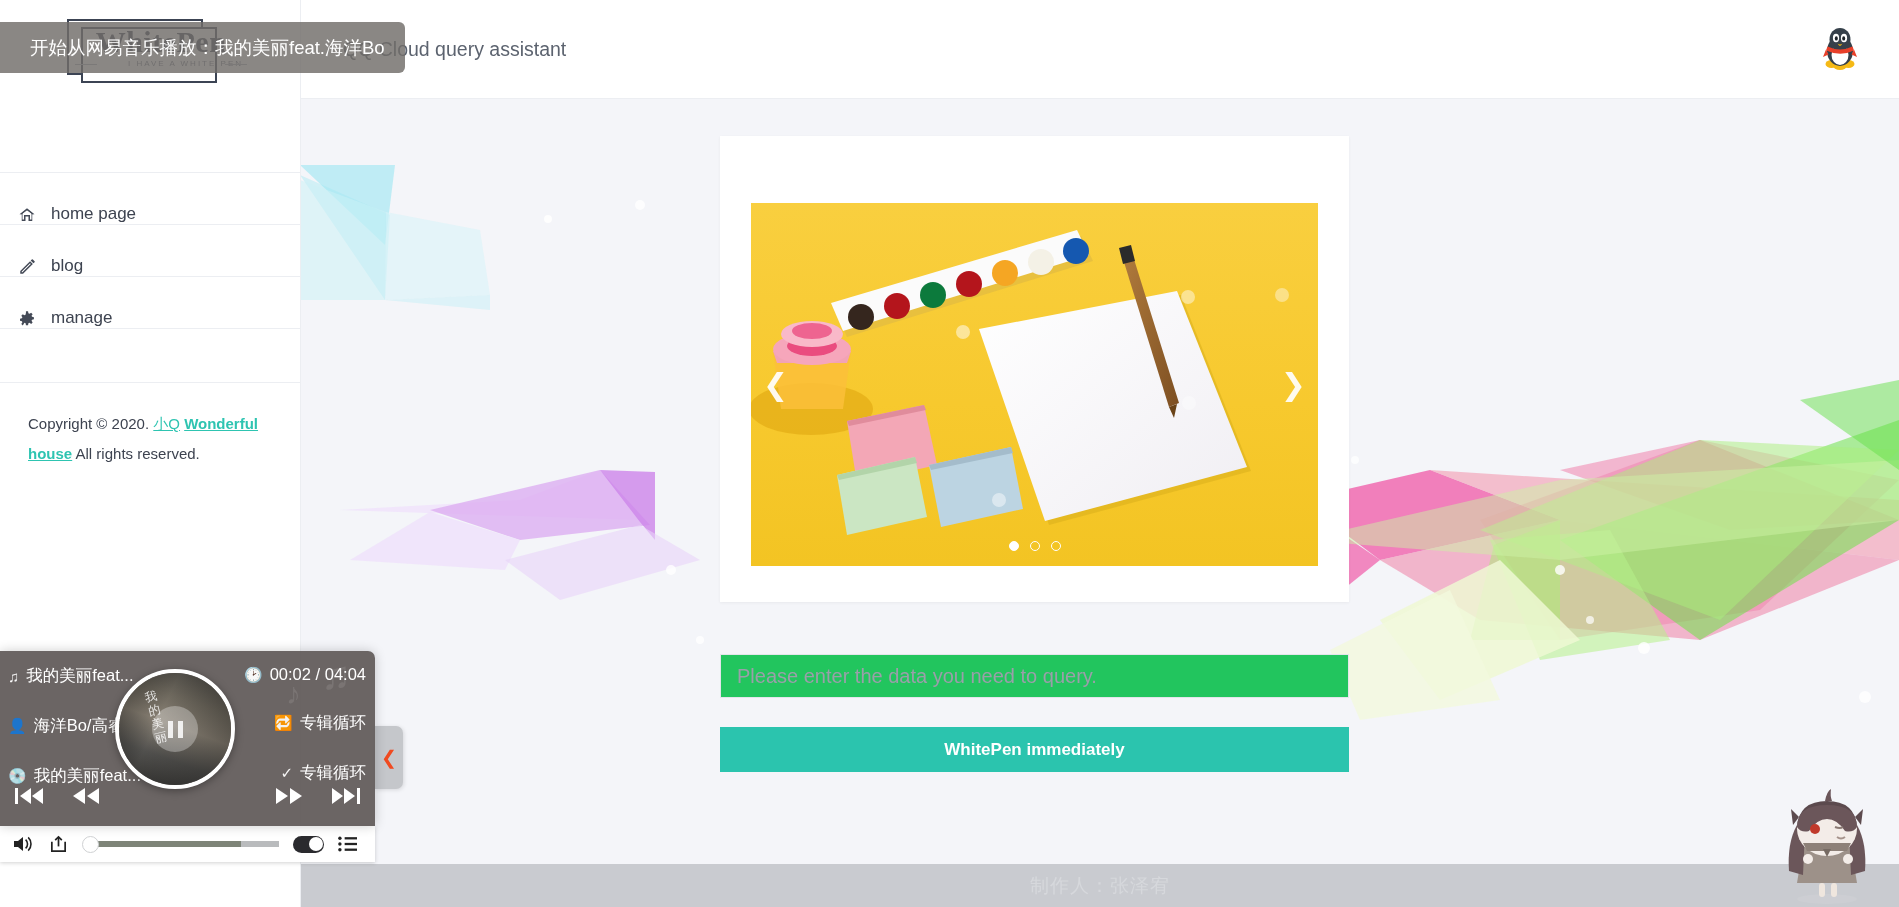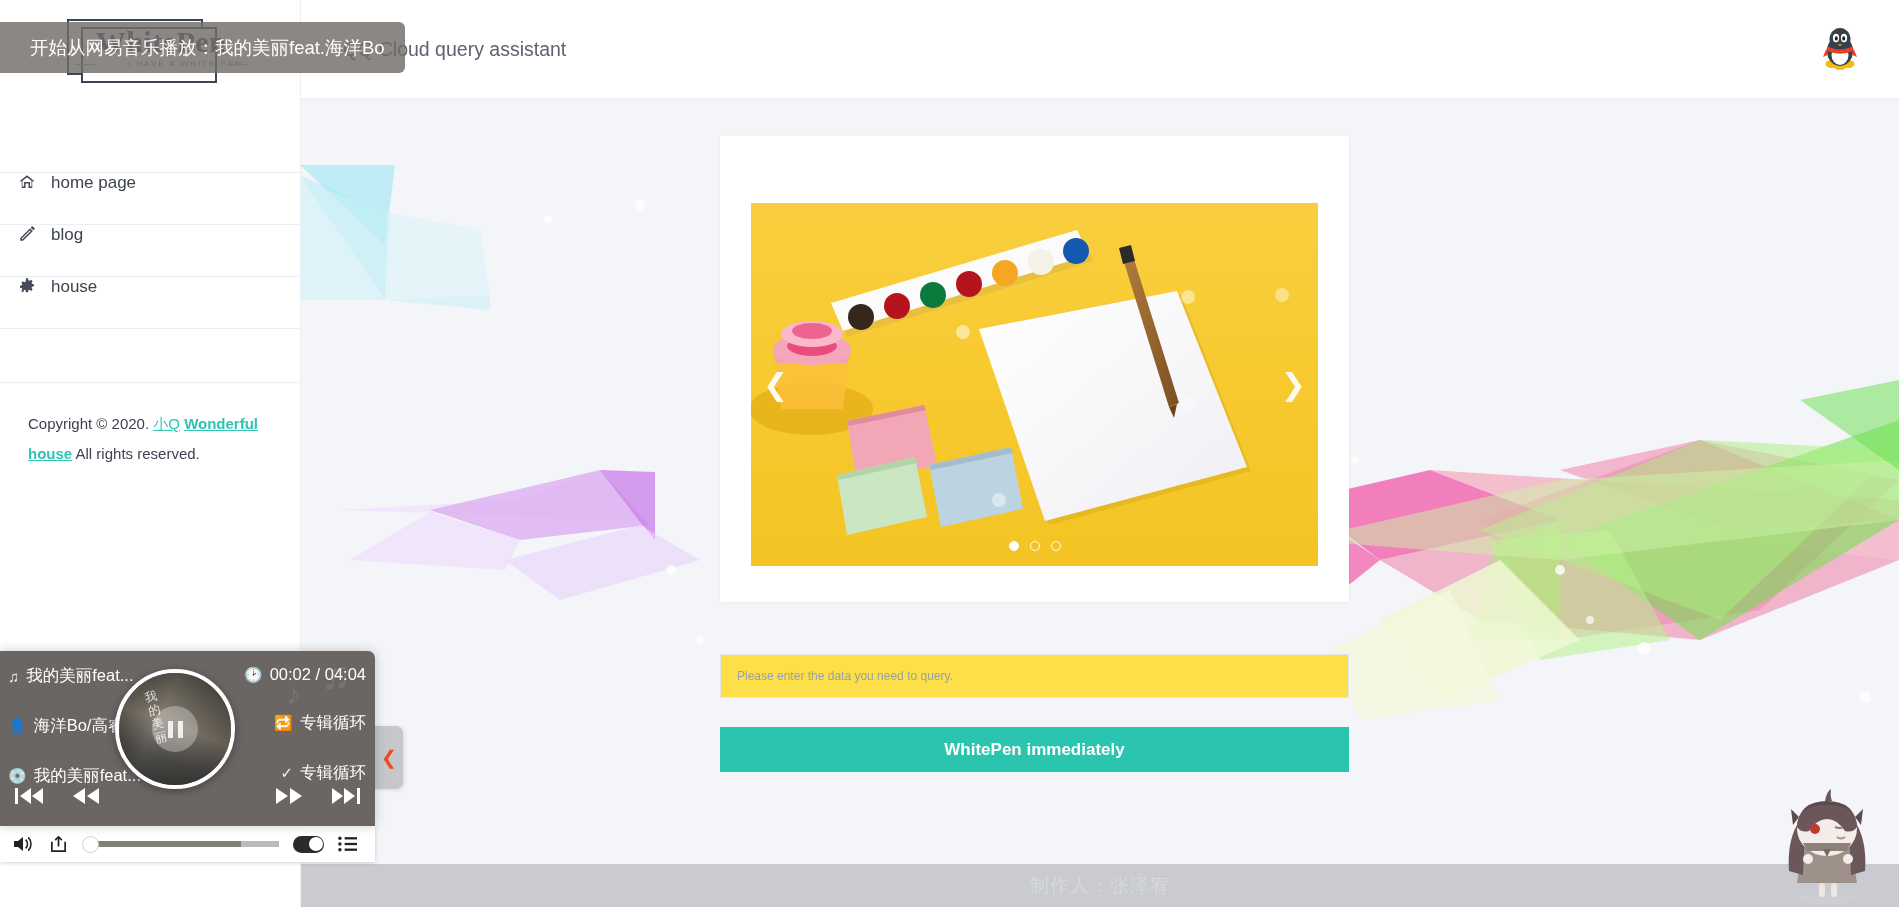--- a/index.html
+++ b/index.html
@@ -45,21 +45,21 @@
     font-family: "Liberation Sans", sans-serif;
   }
   .logo-sub::before, .logo-sub::after {
     content: ""; position: absolute; top: 50%; width: 22px; height: 1px; background: #aab0bd;
   }
   .logo-sub::before { left: -4px; }
   .logo-sub::after { right: -4px; }
 
   .nav-block { border-top: 1px solid #eceef2; margin-top: 76px; }
   .nav-item {
-    display: flex; align-items: flex-start; height: 52px;
+    display: flex; align-items: flex-end; height: 52px;
     padding-left: 18px; border-bottom: 1px solid #eceef2;
     color: #3d4350; font-size: 17px; cursor: pointer; background: #fff;
   }
   .nav-icon {
     width: 26px; display: flex; align-items: center; justify-content: flex-start;
     color: #444a57;
   }
   .nav-label { margin-left: 7px; }
 
   .nav-tail { height: 54px; border-bottom: 1px solid #eceef2; }
@@ -106,22 +106,22 @@
     display: flex; justify-content: center; gap: 11px;
   }
   .dot {
     width: 10px; height: 10px; border-radius: 50%;
     border: 1.5px solid #fff; cursor: pointer;
   }
   .dot.active { background: #fff; }
 
   .query-wrap { position: absolute; left: 419px; top: 555px; width: 629px; }
   .query-input {
-    width: 100%; height: 44px; border: 1px solid #e3e5ea; background: #fde047;
-    padding: 0 16px; font-size: 12px; color: #3d4350;
+    width: 100%; height: 44px; border: 1px solid #e3e5ea; background: #22c55e;
+    padding: 0 16px; font-size: 20px; color: #3d4350;
     font-family: "Liberation Sans", sans-serif; outline: none;
   }
   .query-input::placeholder { color: #9a9fa9; }
   .query-btn {
     margin-top: 29px; width: 100%; height: 45px; border: none;
     background: #2bc4ae; color: #fff; font-size: 17px; font-weight: bold;
     cursor: pointer; font-family: "Liberation Sans", sans-serif;
   }
 
   .page-footer {
@@ -301,21 +301,21 @@
         </span>
         <span class="nav-label">blog</span>
       </div>
       <div class="nav-item">
         <span class="nav-icon">
           <svg width="18" height="18" viewBox="0 0 24 24" fill="currentColor">
               <path d="M12 8.2A3.8 3.8 0 1 0 12 15.8 3.8 3.8 0 0 0 12 8.2zm0 2a1.8 1.8 0 1 1 0 3.6 1.8 1.8 0 0 1 0-3.6z"></path>
               <path d="m10.6 1.8h2.8l.45 2.5 1.6.66 2.05-1.45 2 2-1.45 2.05.66 1.6 2.5.45v2.8l-2.5.45-.66 1.6 1.45 2.05-2 2-2.05-1.45-1.6.66-.45 2.5h-2.8l-.45-2.5-1.6-.66L6.4 20.5l-2-2 1.45-2.05-.66-1.6-2.5-.45v-2.8l2.5-.45.66-1.6L4.4 7.5l2-2 2.05 1.45 1.6-.66.55-2.49z"></path>
             </svg>
         </span>
-        <span class="nav-label">house</span>
+        <span class="nav-label">manage</span>
       </div>
       <div class="nav-tail"></div>
     </nav>
 
     <div class="copyright">
       <span>Copyright © 2020. </span><a class="tlink" href="#">小Q</a>
       <a class="tlink-b" href="#">Wonderful house</a><span> All rights reserved.</span>
     </div>
   </aside>
 

